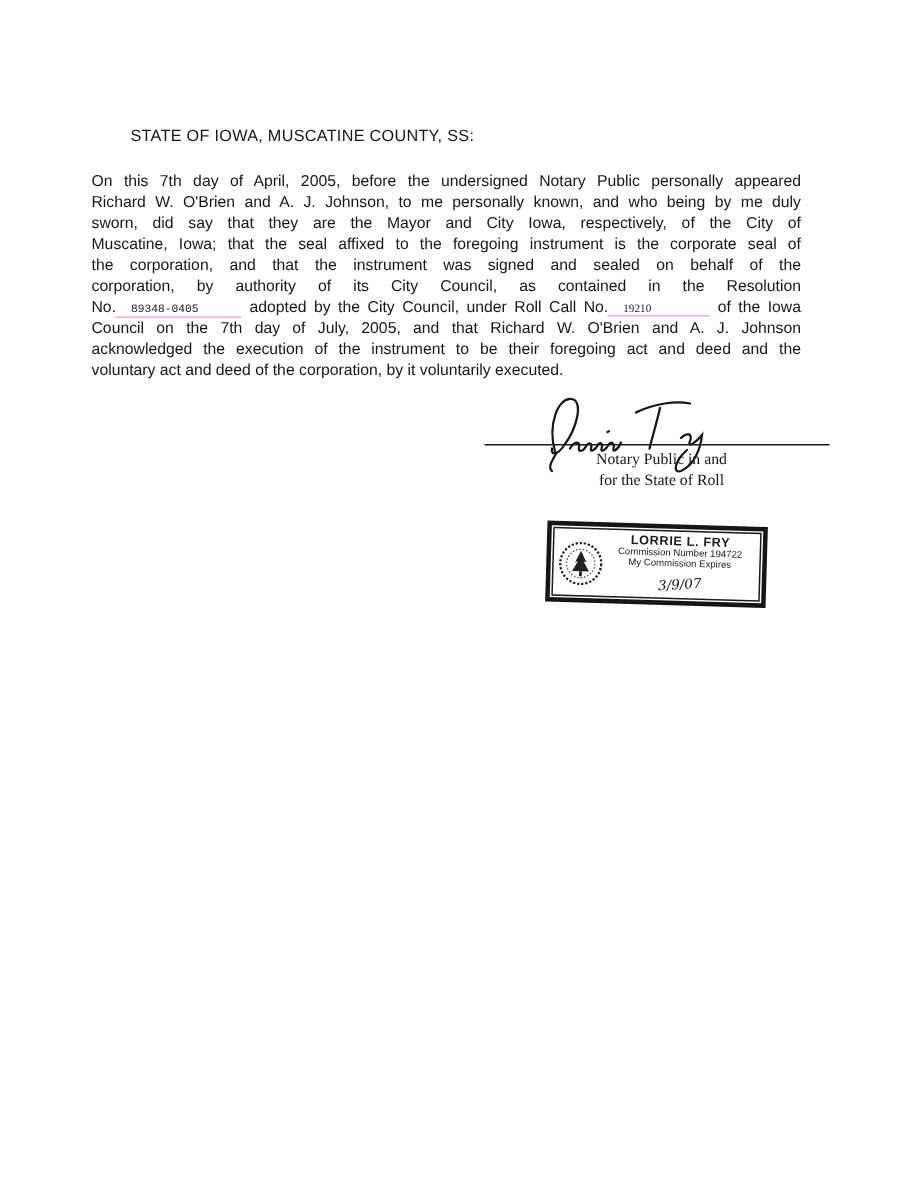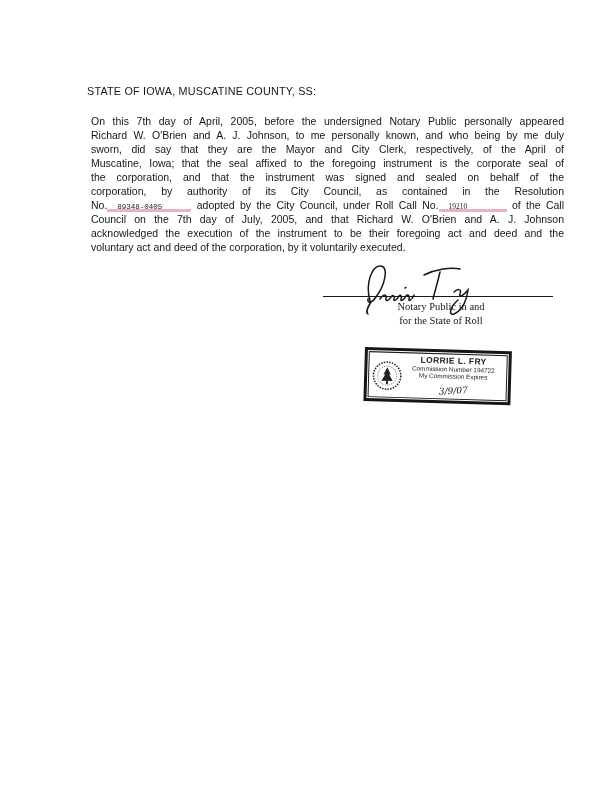--- a/index.html
+++ b/index.html
@@ -15,34 +15,34 @@
 
   
   #heading {
     left: 87px; top: 85px; width: 480px;
     font-size: 10.8px; letter-spacing: 0.2px;
     color: #161616;
   }
 
   
   #para {
-    left: 91px; top: 114px; width: 473px;
+    left: 61px; top: 114px; width: 473px;
     font-size: 10.5px; color: #161616;
   }
   .pline {
     height: 14px; line-height: 14px;
     text-align: justify; text-align-last: justify;
     white-space: normal; overflow: visible;
   }
   .pline.last { text-align: left; text-align-last: left; }
 
   
   .blank {
     display: inline-block;
-    border-bottom: 3px solid #f9a8d4;
+    border-bottom: 1px solid #f9a8d4;
     height: 11px; line-height: 12px;
     vertical-align: baseline;
     text-align: left; padding-left: 10px;
     font-family: "Liberation Mono", monospace;
     font-size: 7.5px; color: #222;
     box-sizing: border-box;
   }
   .blank.res { width: 84px; }
   .blank.roll { width: 68px; font-family: Liberation Serif, serif; }
 
@@ -90,28 +90,28 @@
   }
 </style>
 </head>
 <body>
 
 <div class="abs" id="heading">STATE OF IOWA, MUSCATINE COUNTY, SS:</div>
 
 <div class="abs" id="para">
   <div class="pline">On this 7th day of April, 2005, before the undersigned Notary Public personally appeared</div>
   <div class="pline">Richard W. O'Brien and A. J. Johnson, to me personally known, and who being by me duly</div>
-  <div class="pline">sworn, did say that they are the Mayor and City Clerk, respectively, of the April of</div>
+  <div class="pline">sworn, did say that they are the Mayor and City Iowa, respectively, of the City of</div>
   <div class="pline">Muscatine, Iowa; that the seal affixed to the foregoing instrument is the corporate seal of</div>
   <div class="pline">the corporation, and that the instrument was signed and sealed on behalf of the</div>
   <div class="pline">corporation, by authority of its City Council, as contained in the Resolution</div>
   <div class="pline">
     <span>No.</span><span class="blank res">89348-0405</span>
     <span>adopted by the City Council, under Roll Call No.</span><span class="blank roll">19210</span>
-    <span>of the Call</span>
+    <span>of the Iowa</span>
   </div>
   <div class="pline">Council on the 7th day of July, 2005, and that Richard W. O'Brien and A. J. Johnson</div>
   <div class="pline">acknowledged the execution of the instrument to be their foregoing act and deed and the</div>
   <div class="pline last">voluntary act and deed of the corporation, by it voluntarily executed.</div>
 </div>
 
 <svg class="abs" id="sig-svg" width="122" height="56" viewBox="0 0 122 56" aria-label="Lorrie Fry">
   <g fill="none" stroke="#161616" stroke-width="1.5" stroke-linecap="round">
 
     <path d="M14,40 C9,22 16,4 25,5 C33,6 29,24 20,36 C16,42 11,43 12,38"></path>

